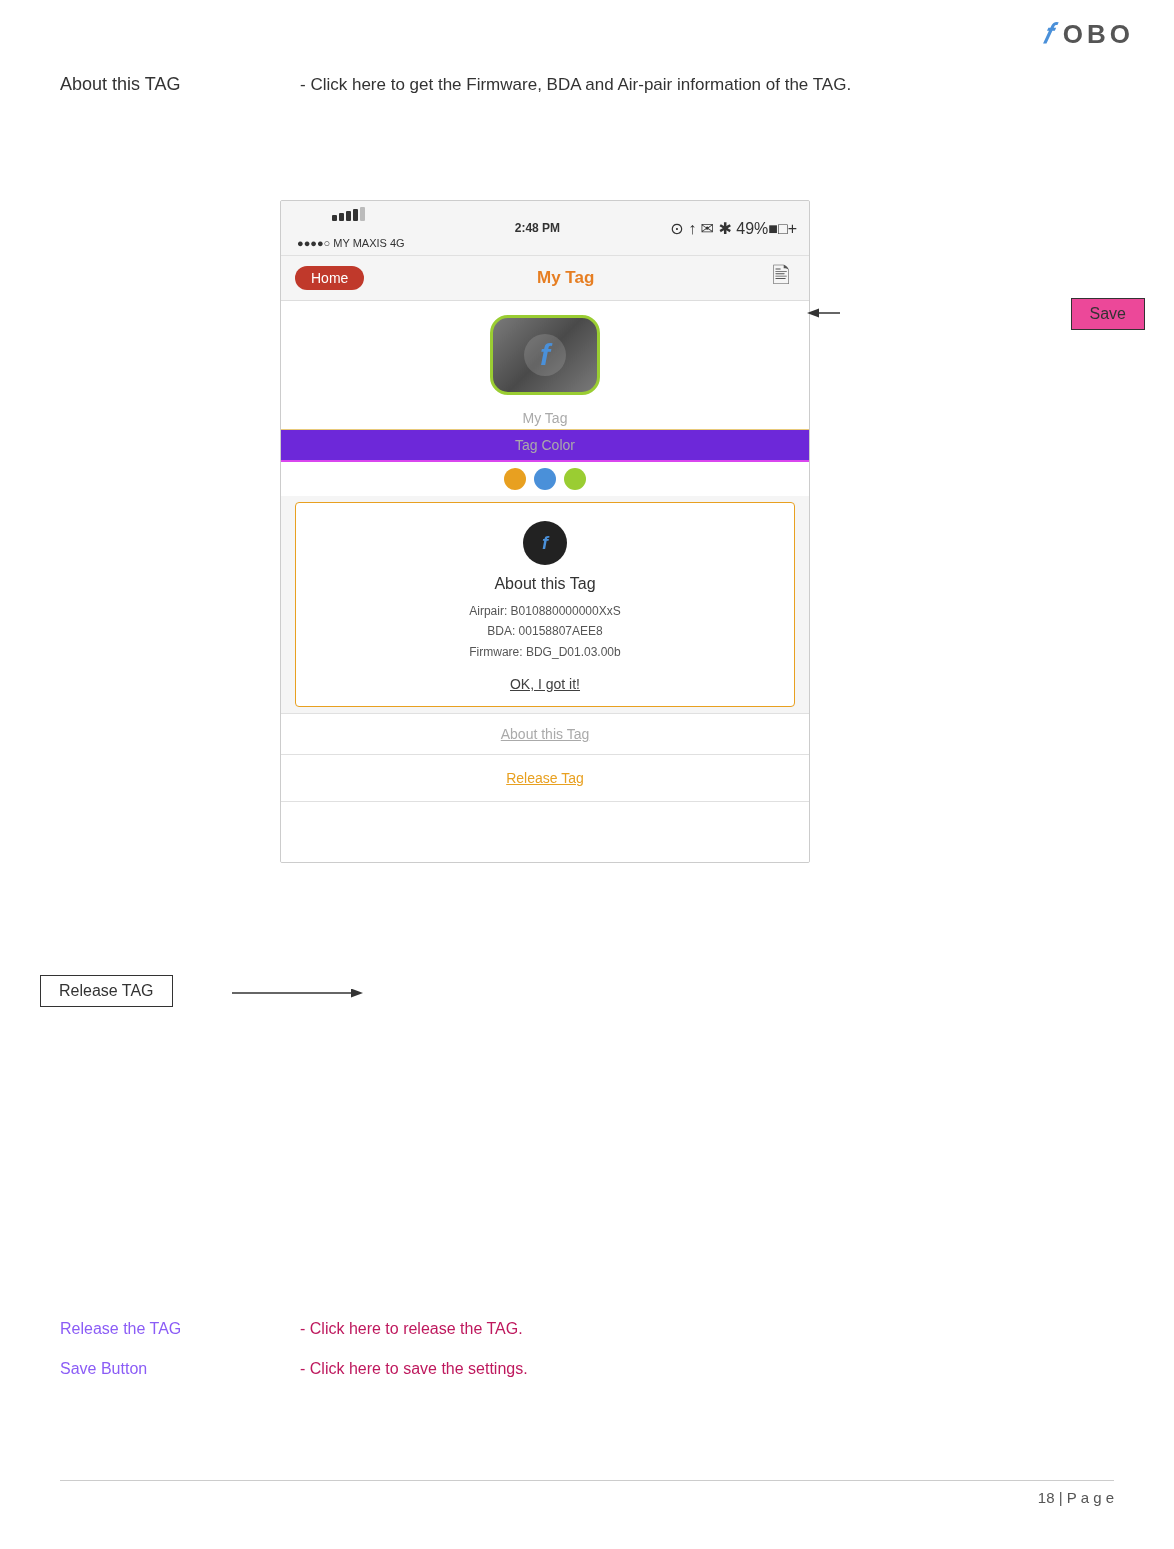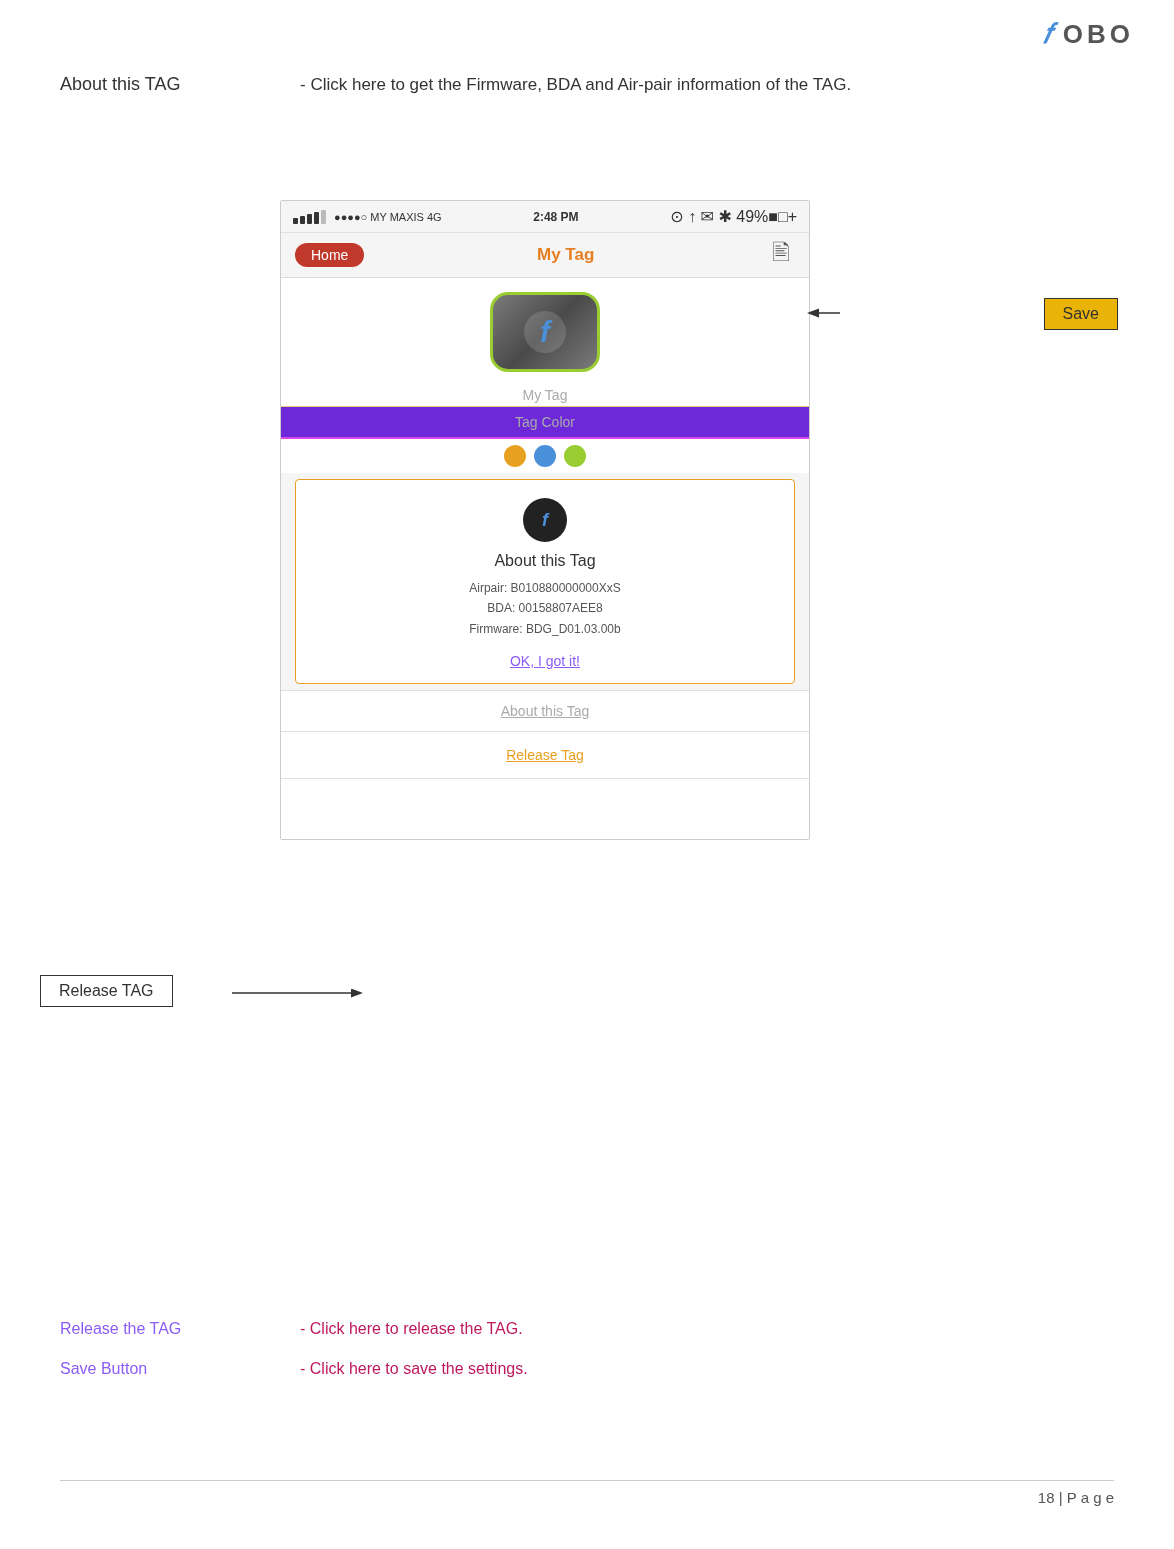--- a/index.html
+++ b/index.html
@@ -80,21 +80,22 @@
       justify-content: space-between;
       align-items: center;
       padding: 6px 12px;
       font-size: 11px;
       color: #333;
       border-bottom: 1px solid #e0e0e0;
     }
     .status-left {
       display: flex;
       align-items: center;
-      gap: 4px;
+      gap: 16px;
+      flex-direction: column;
     }
     .signal-dots {
       display: flex; gap: 2px; align-items: flex-end;
     }
     .signal-dots span {
       width: 5px;
       background: #333;
       border-radius: 1px;
     }
 
@@ -233,21 +234,21 @@
     }
     .popup-info {
       font-size: 12px;
       color: #555;
       text-align: center;
       line-height: 1.7;
       margin-bottom: 14px;
     }
     .popup-ok-btn {
       font-size: 14px;
-      color: #8b5cf6;
+      color: #404040;
       text-decoration: underline;
       cursor: pointer;
     }
 
     
     .separator {
       height: 1px;
       background: #e0e0e0;
       margin: 0 0;
     }
@@ -279,26 +280,26 @@
     
     .screen-bottom {
       height: 60px;
       background: #fff;
     }
 
     
     .save-callout {
       position: absolute;
       top: 298px;
-      right: 56px;
+      right: 29px;
       border: 1.5px solid #333;
       padding: 6px 18px;
       font-size: 16px;
       color: #333;
-      background: #eab308;
+      background: #ec4899;
     }
 
     
     .release-callout {
       position: absolute;
       top: 975px;
       left: 40px;
       border: 1.5px solid #333;
       padding: 6px 18px;
       font-size: 16px;

